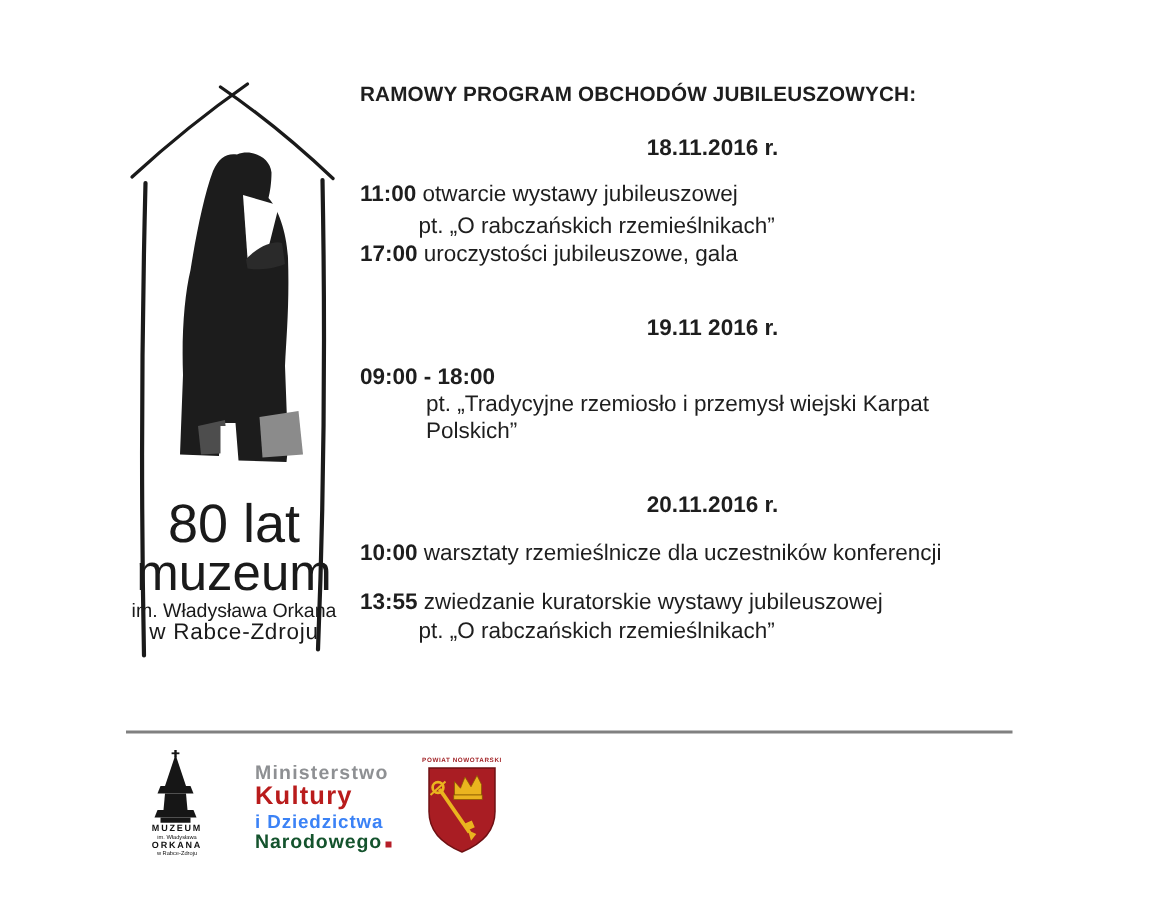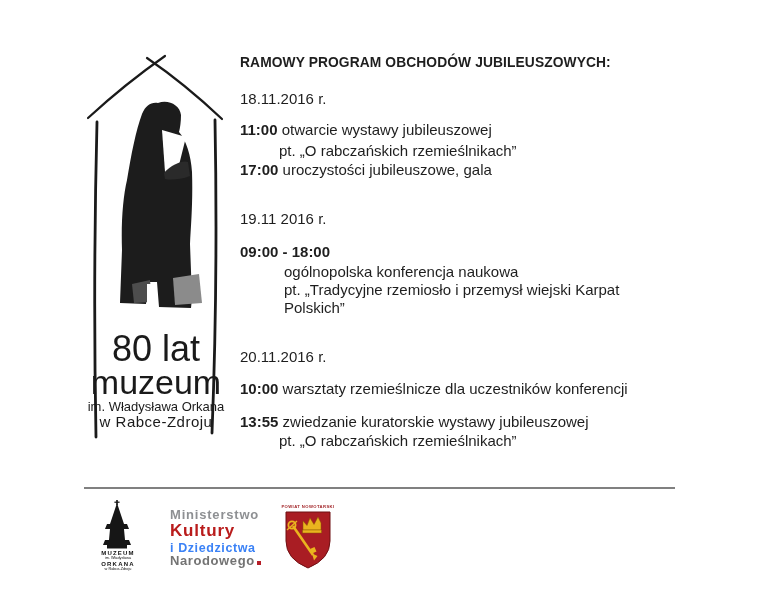--- a/index.html
+++ b/index.html
@@ -15,21 +15,21 @@
   .house-svg { position:absolute; left:80px; top:52px; width:150px; height:390px; }
   .logo-text { position:absolute; left:80px; top:331px; width:152px; text-align:center; color:#1a1a1a; }
   .logo-t1 { font-size:36px; line-height:36px; letter-spacing:0px; }
   .logo-t2 { font-size:34px; line-height:31px; }
   .logo-t3 { font-size:13px; line-height:15px; margin-top:1px; }
   .logo-t4 { font-size:15px; line-height:16px; letter-spacing:0.5px; }
 
   
   .program { position:absolute; left:240px; top:53px; width:470px; font-size:15px; line-height:19px; }
   .p-heading { font-size:13.8px; font-weight:bold; letter-spacing:0.1px; }
-  .p-date { font-weight:normal; font-size:15px; }
+  .p-date { font-weight:bold; font-size:15px;text-align:center; }
   .t { font-weight:bold; }
   .sub  { padding-left:39px; }
   .sub2 { padding-left:44px; line-height:18px; }
   .mt17 { margin-top:17px; }
   .mt12 { margin-top:12px; }
   .mt2  { margin-top:2px; }
   .mt15 { margin-top:30px; }
   .mt14 { margin-top:14px; }
   .mt30 { margin-top:30px; }
   .mt13 { margin-top:13px; }
@@ -41,21 +41,21 @@
   .church-svg { width:50px; height:49px; display:block; margin:0 auto; }
   .church-t1 { font-size:6px; font-weight:bold; letter-spacing:1.2px; line-height:6px; margin-top:1px; color:#111; }
   .church-t2 { font-size:3.8px; line-height:4.5px; color:#111; }
   .church-t3 { font-size:6px; font-weight:bold; letter-spacing:1.2px; line-height:6px; color:#111; }
   .church-t4 { font-size:3.8px; line-height:4.5px; color:#111; }
 
   .ministry { position:absolute; left:170px; top:507px; font-weight:bold; }
   .min-l1 { font-size:13px; line-height:16px; letter-spacing:0.8px; color:#8e9093; }
   .min-l2 { font-size:17px; line-height:16px; letter-spacing:0.8px; color:#b91c1c; }
   .min-l3 { font-size:12.5px; line-height:12px; letter-spacing:0.6px; color:#3b82f6; margin-top:3px; }
-  .min-l4 { font-size:13px; line-height:13px; letter-spacing:0.6px; color:#737373; }
+  .min-l4 { font-size:13px; line-height:13px; letter-spacing:0.6px; color:#14532d; }
   .red-dot { display:inline-block; width:4px; height:4px; background:#b61e28; margin-left:2px; }
 
   .county { position:absolute; left:281px; top:504px; width:54px; text-align:center; }
   .county-caption { font-size:4.2px; font-weight:bold; letter-spacing:0.4px; color:#9e1b1f; line-height:6px; }
   .county-svg { width:50px; height:62px; display:block; margin:1px auto 0 auto; }
 </style>
 </head>
 <body>
 
 <div class="page">
@@ -97,21 +97,20 @@
   <div class="program">
     <div class="p-heading">RAMOWY PROGRAM OBCHODÓW JUBILEUSZOWYCH:</div>
 
     <div class="p-date mt17">18.11.2016 r.</div>
     <div class="p-row mt12"><span class="t">11:00</span> <span>otwarcie wystawy jubileuszowej</span></div>
     <div class="sub mt2">pt. „O rabczańskich rzemieślnikach”</div>
     <div class="p-row"><span class="t">17:00</span> <span>uroczystości jubileuszowe, gala</span></div>
 
     <div class="p-date mt15">19.11 2016 r.</div>
     <div class="p-row mt14"><span class="t">09:00 - 18:00</span></div>
-    <div class="sub2 mt2">ogólnopolska konferencja naukowa</div>
     <div class="sub2">pt. „Tradycyjne rzemiosło i przemysł wiejski Karpat</div>
     <div class="sub2">Polskich”</div>
 
     <div class="p-date mt30">20.11.2016 r.</div>
     <div class="p-row mt13"><span class="t">10:00</span> <span>warsztaty rzemieślnicze dla uczestników konferencji</span></div>
     <div class="p-row mt14"><span class="t">13:55</span> <span>zwiedzanie kuratorskie wystawy jubileuszowej</span></div>
     <div class="sub">pt. „O rabczańskich rzemieślnikach”</div>
   </div>
 
   <div class="separator"></div>

